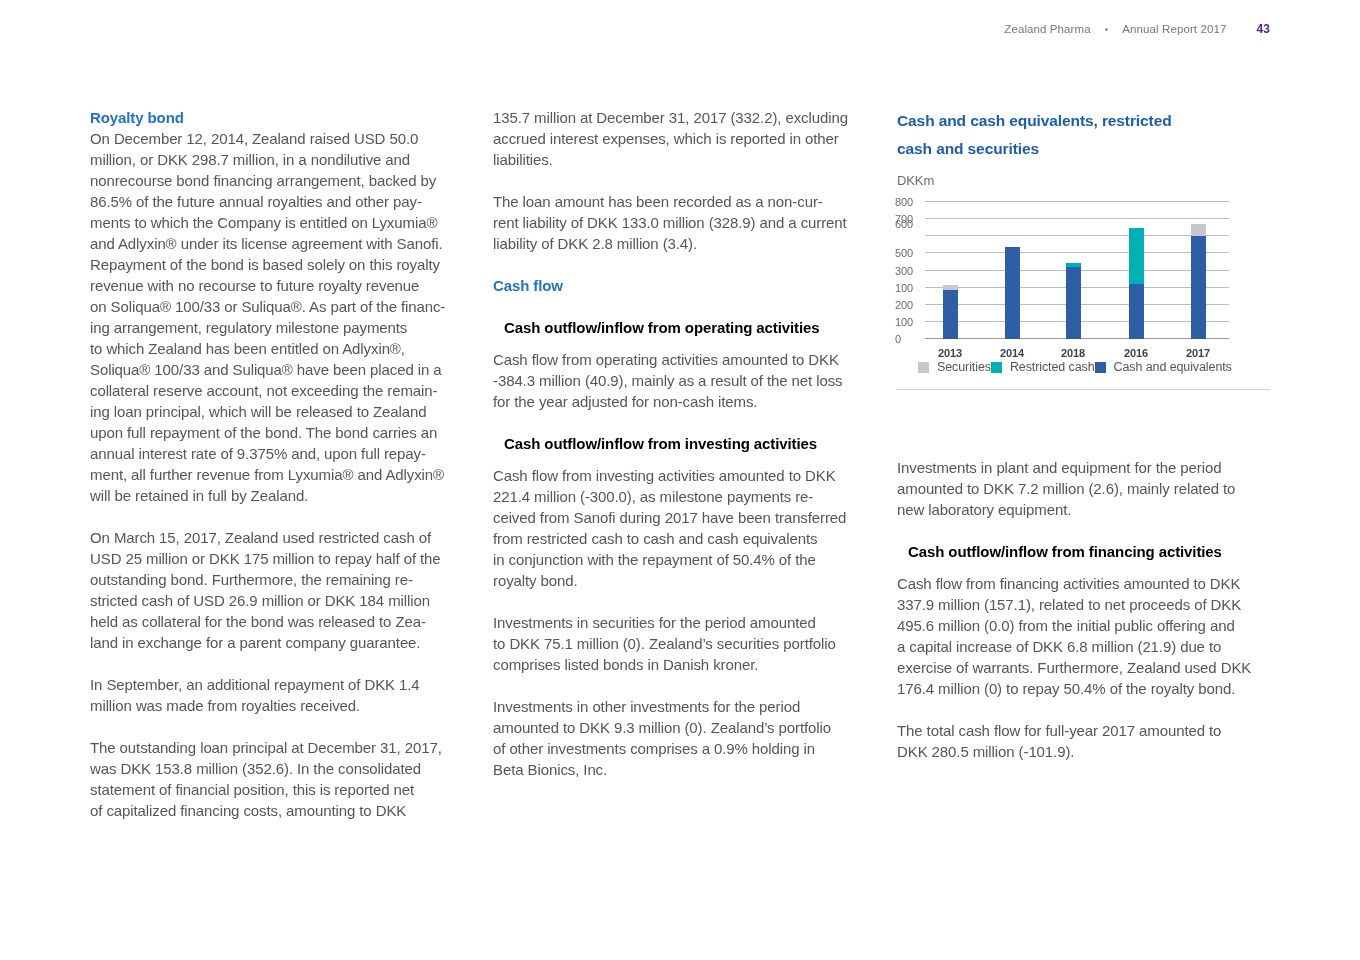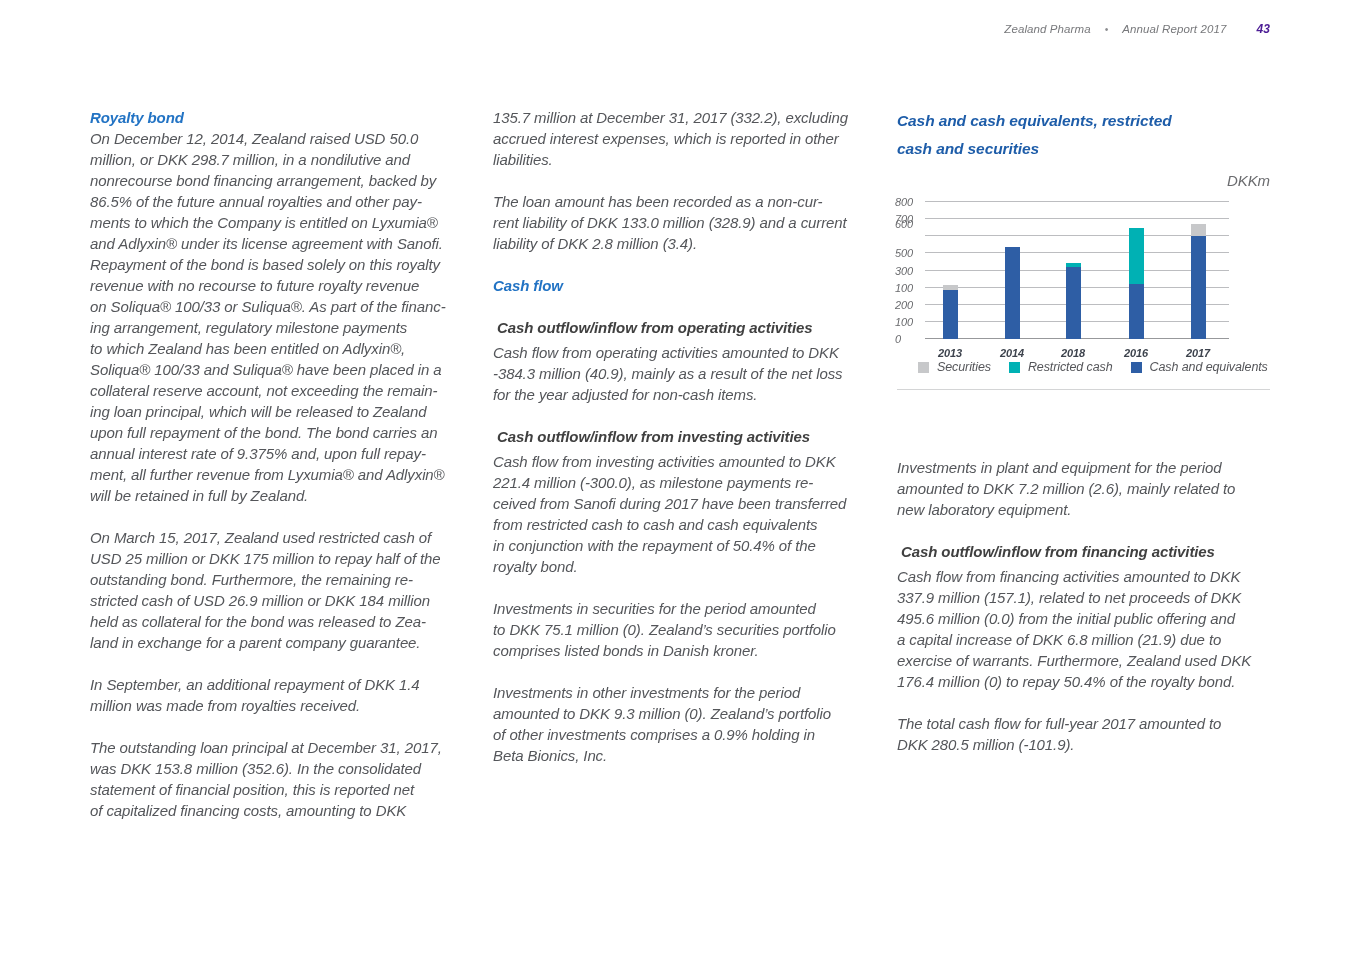--- a/index.html
+++ b/index.html
@@ -4,54 +4,53 @@
 <style>
   * { margin:0; padding:0; box-sizing:border-box; }
   html,body { background:#ffffff; }
   .page {
     position:relative;
     width:1360px; height:960px;
     background:#ffffff;
     font-family:"Liberation Sans", sans-serif;
     color:#54565a;
     overflow:hidden;
-    font-style:italic;
   }
   
   .page-header {
     position:absolute; top:22px; right:90px;
     display:flex; align-items:baseline;
     font-size:11.5px; color:#77787b; letter-spacing:0.1px;
   }
   .page-header .sep { margin:0 14px; font-size:10px; color:#8a8b8e; }
   .page-header .pageno { margin-left:30px; font-weight:bold; color:#4c1d95; font-size:12px; }
 
   
   .col { position:absolute; top:107px; font-size:15px; line-height:21px; letter-spacing:-0.1px; }
   .col1 { left:90px;  width:378px; }
   .col2 { left:493px; width:378px; }
   .col3 { left:897px; width:373px; }
 
   .para { white-space:pre-line; margin:0 0 21px 0; }
   .para:last-child { margin-bottom:0; }
   .h-run  { color:#2273c4; font-weight:bold; font-size:15px; line-height:21px; margin:0; }           
   .h-sect { color:#2273c4; font-weight:bold; font-size:15px; line-height:21px; margin:0 0 21px 0; }  
-  .h-sub  { color:#404040; font-weight:bold; font-size:15px; line-height:21px; margin:4px; }           
+  .h-sub  { color:#000000; font-weight:bold; font-size:15px; line-height:21px; margin:11px; }           
 
   
   .chart { position:relative; width:373px; margin-bottom:67px; }
   .chart-title { color:#1e5da9; font-weight:bold; font-size:15.5px; line-height:28px; white-space:pre-line; }
-  .chart-unit  { margin-top:11px; font-size:15px; line-height:13px; color:#6a6b6e;text-align:right; }
+  .chart-unit  { margin-top:11px; font-size:13px; line-height:13px; color:#6a6b6e; }
   .plot { position:relative; margin:15px 41px 0 28px; height:137px; width:304px; }
   .gridline { position:absolute; left:0; right:0; height:1px; background:#bcbdc0; }
   .gridline.zero { background:#97989b; }
   .ytick { position:absolute; left:-30px; width:26px; text-align:left; font-size:11px; line-height:12px; color:#6a6b6e; }
   .seg { position:absolute; width:15px; }
   .xtick { position:absolute; top:141px; width:62px; text-align:center; font-size:11px; font-weight:bold; color:#3d434d; }
-  .legend { display:flex; align-items:center; gap:18px; margin:22px 0 0 21px; font-size:12.5px; line-height:13px; color:#55565a; }
+  .legend { display:flex; align-items:center; margin:22px 0 0 21px; font-size:12.5px; line-height:13px; color:#55565a; }
   .legend-item { display:flex; align-items:center; gap:8px; }
   .swatch { display:inline-block; width:11px; height:11px; }
   .chart-rule { margin-top:15px; border-top:1px solid #d4d5d6; }
 </style>
 </head>
 <body>
 
 <div class="page">
 
   <div class="page-header">

